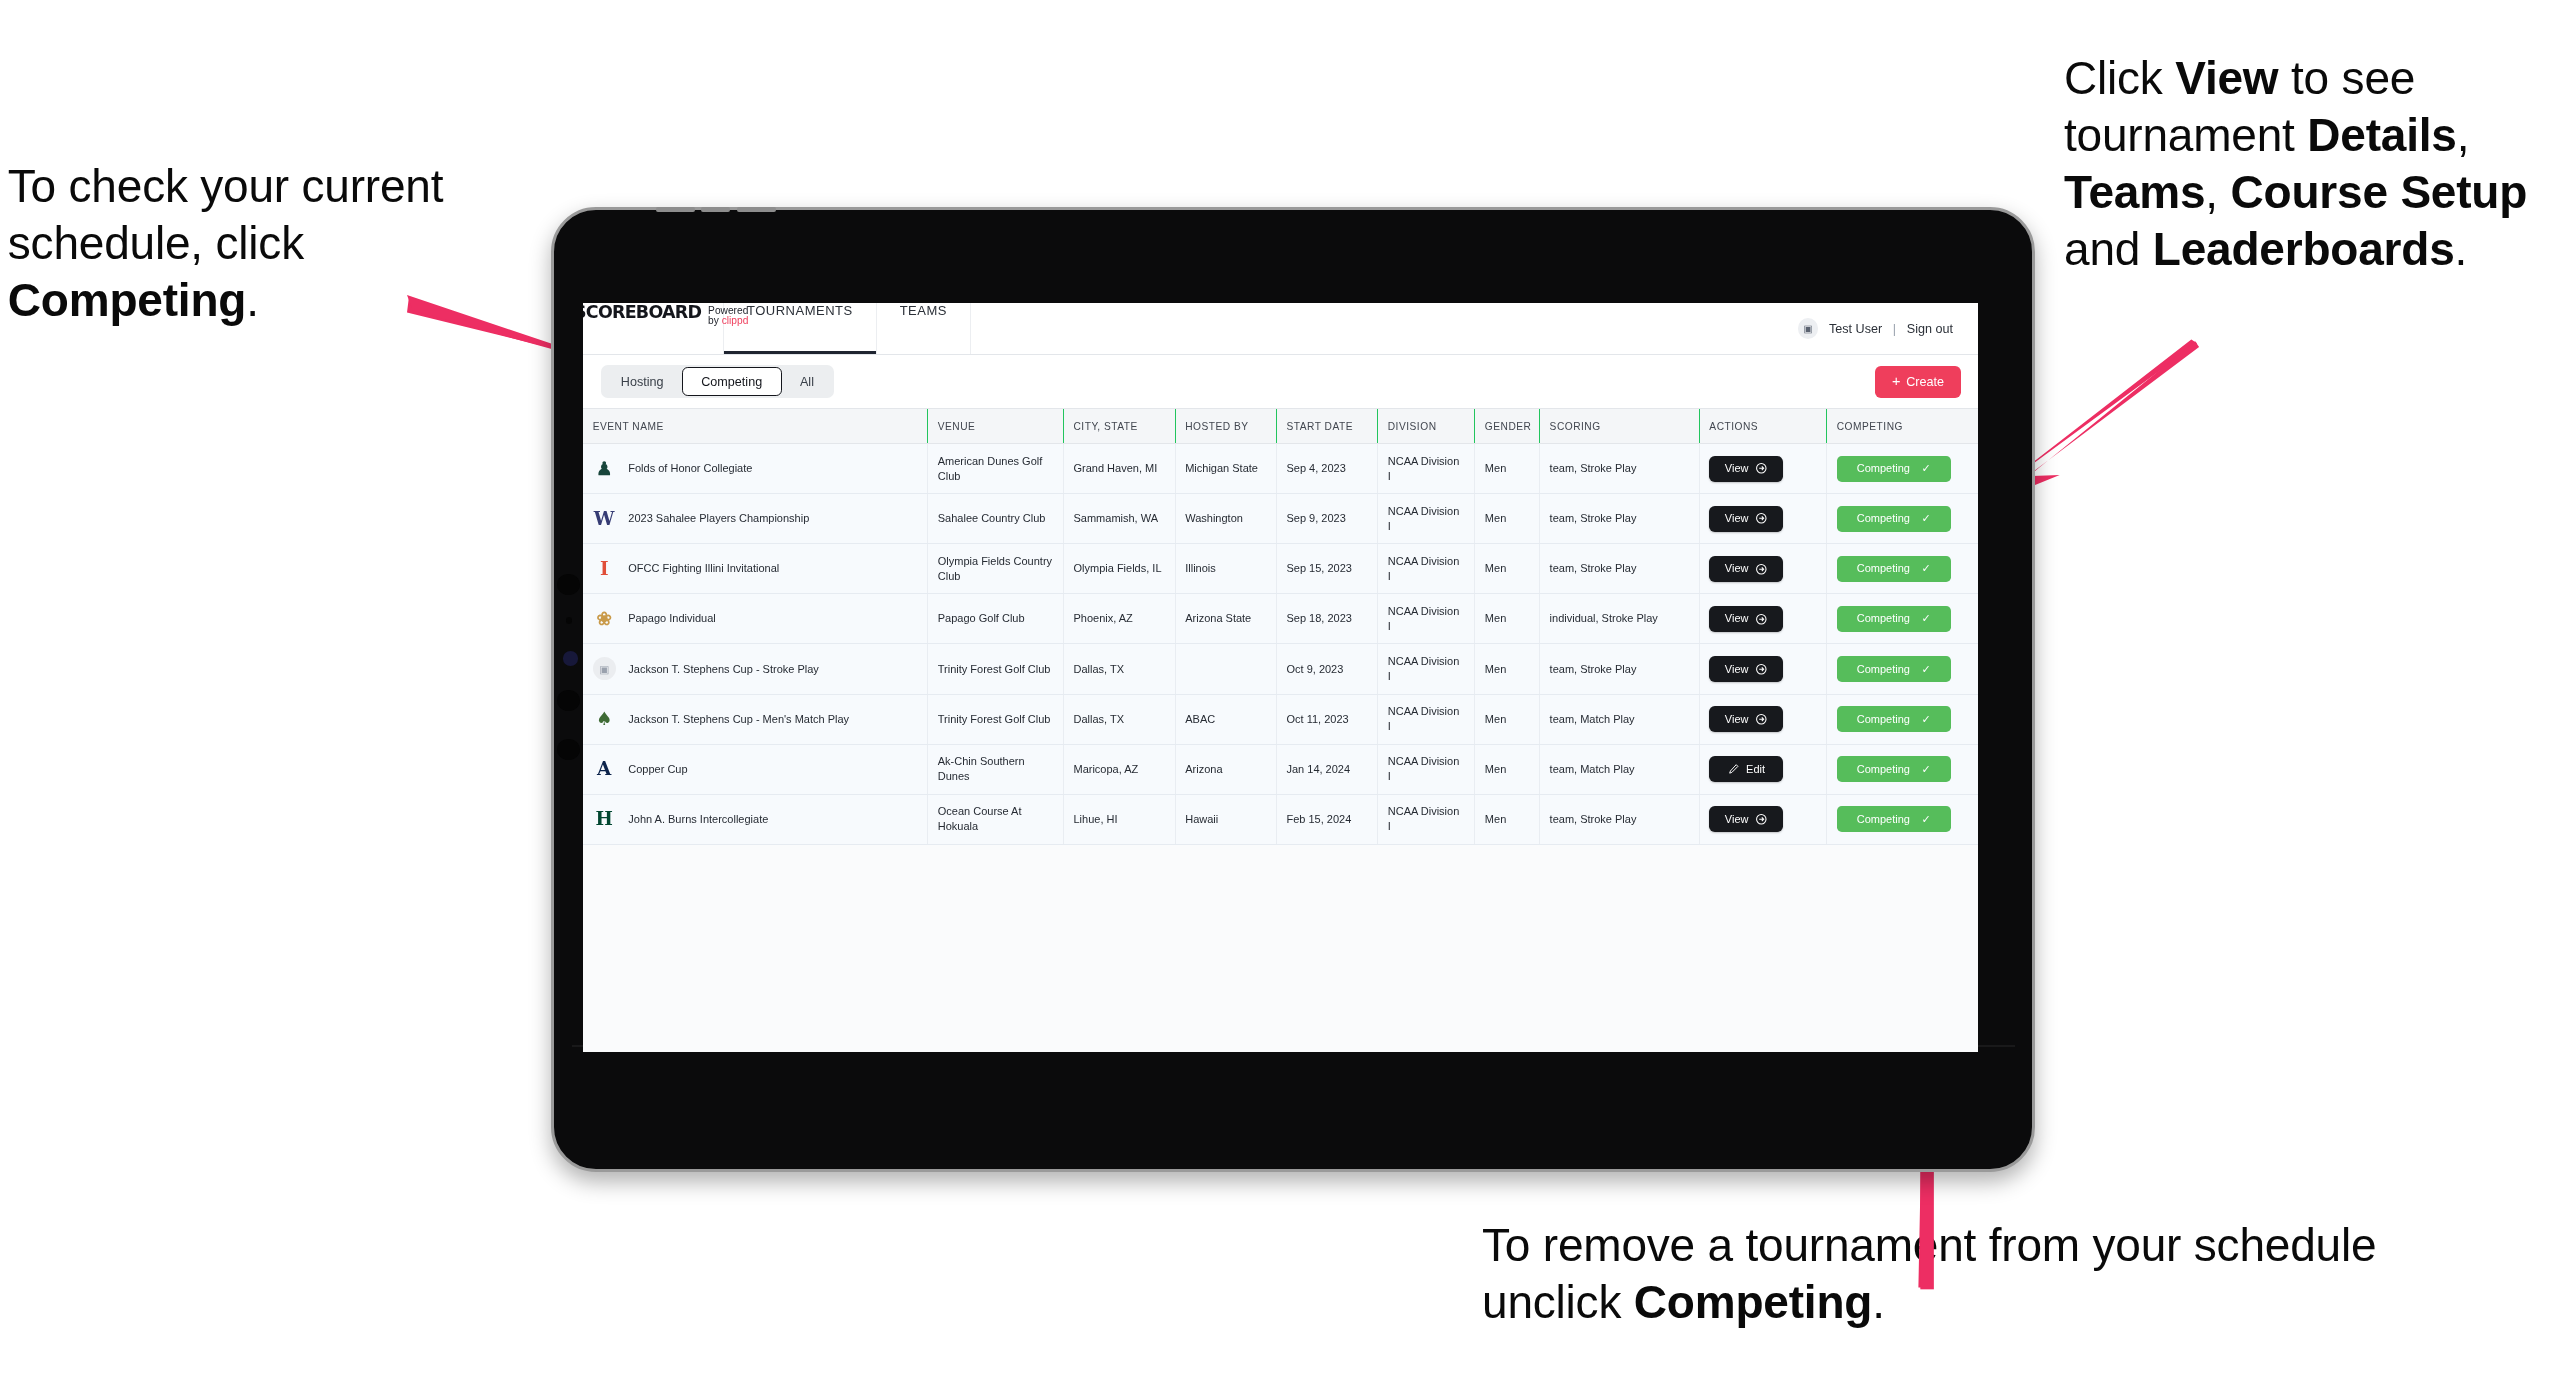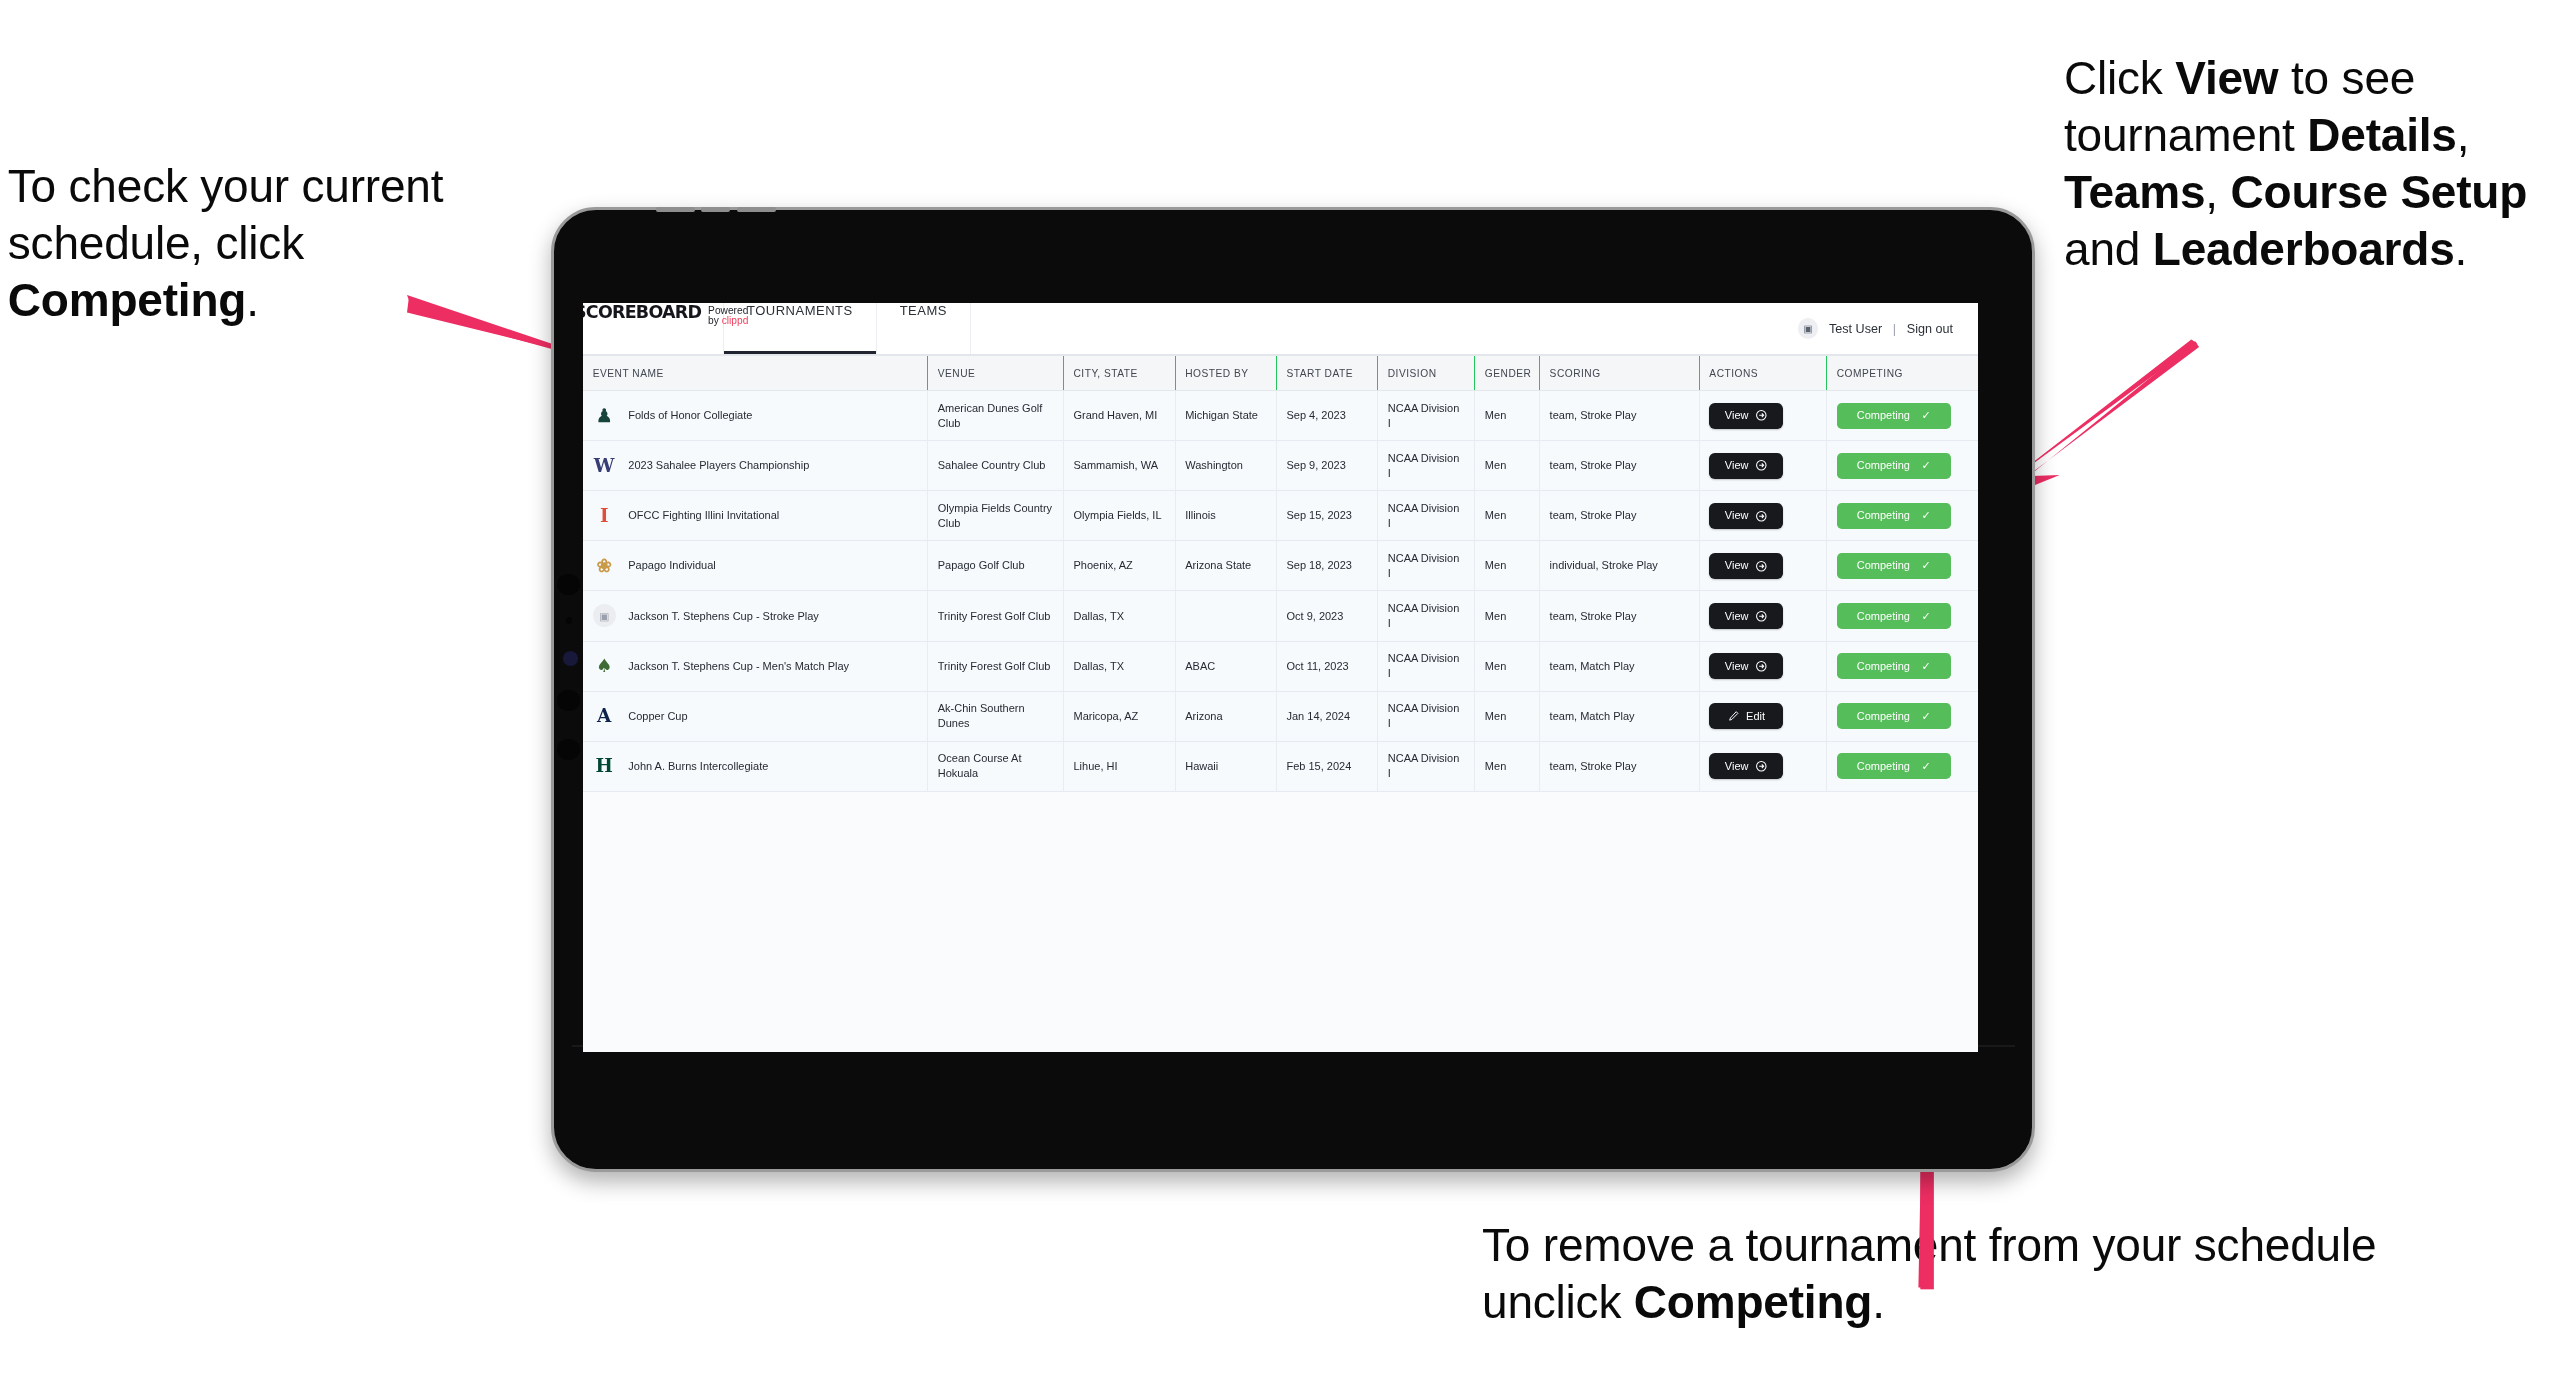--- a/index.html
+++ b/index.html
@@ -349,20 +349,37 @@
       <div id="nav-user">
         <div id="avatar">
             <span>▣</span>
           </div>
         <span>Test User</span>
         <span class="divider-pipe">|</span>
         <span id="signout">Sign out</span>
       </div>
     </div>
 
+    <div id="toolbar">
+      <div id="filter-group">
+        <div class="filter-tab">
+            <span>Hosting</span>
+          </div>
+        <div class="filter-tab selected">
+            <span>Competing</span>
+          </div>
+        <div class="filter-tab">
+            <span>All</span>
+          </div>
+      </div>
+      <div id="create-btn">
+        <span class="plus">+</span>
+        <span>Create</span>
+      </div>
+    </div>
 
     <table id="table">
       <thead>
         <tr>
           <th class="col-event">EVENT NAME</th>
           <th class="col-venue">VENUE</th>
           <th class="col-city">CITY, STATE</th>
           <th class="col-host">HOSTED BY</th>
           <th class="col-date">START DATE</th>
           <th class="col-div">DIVISION</th>

